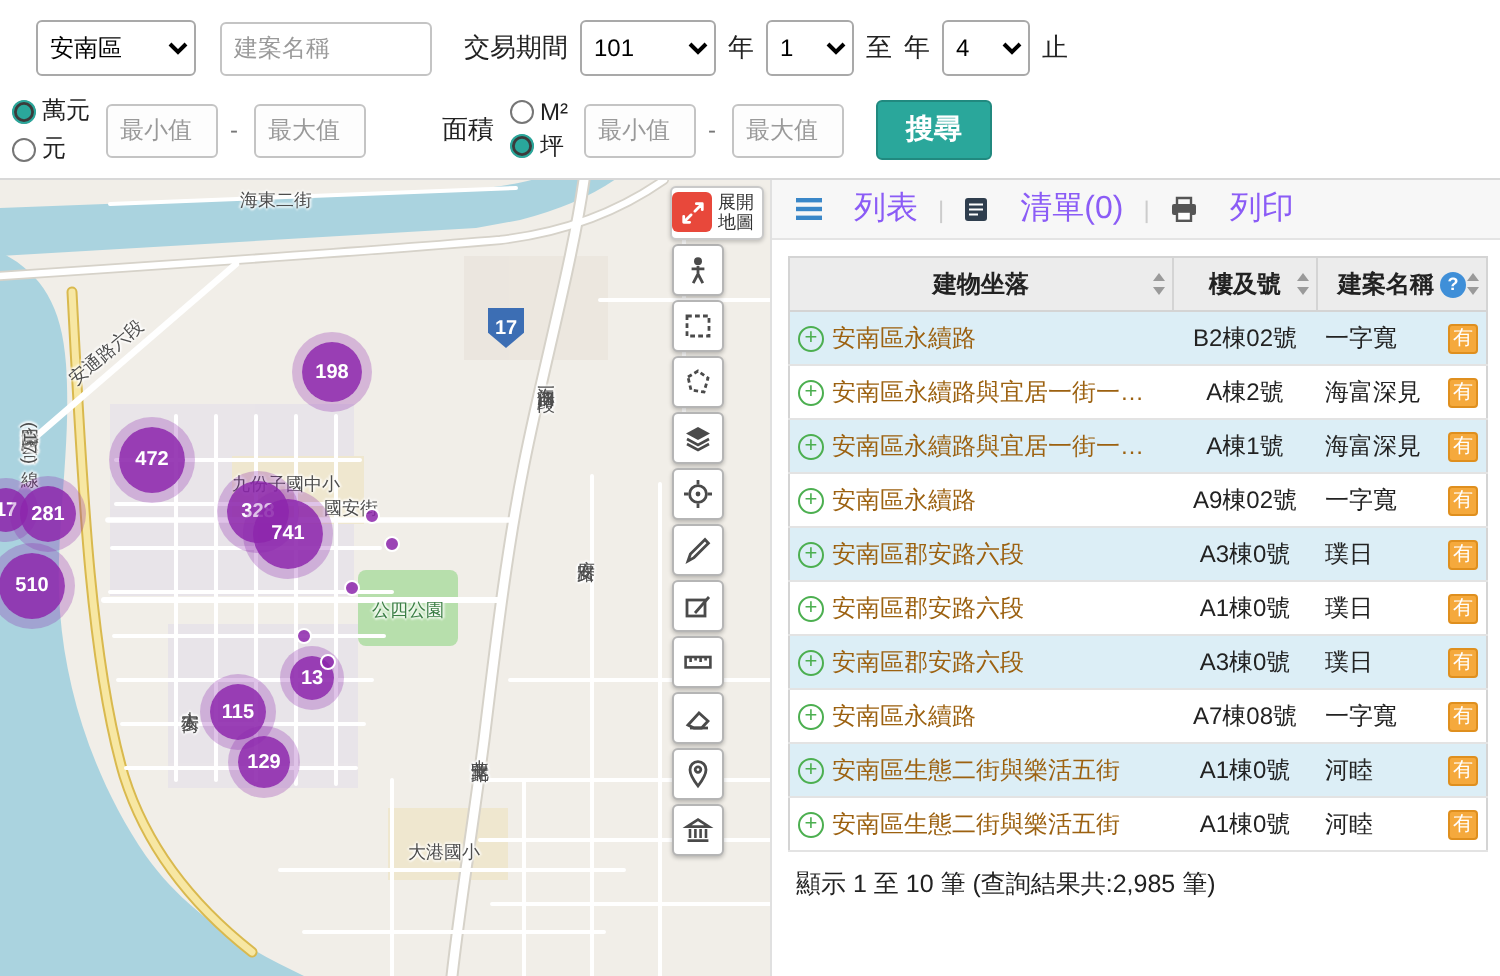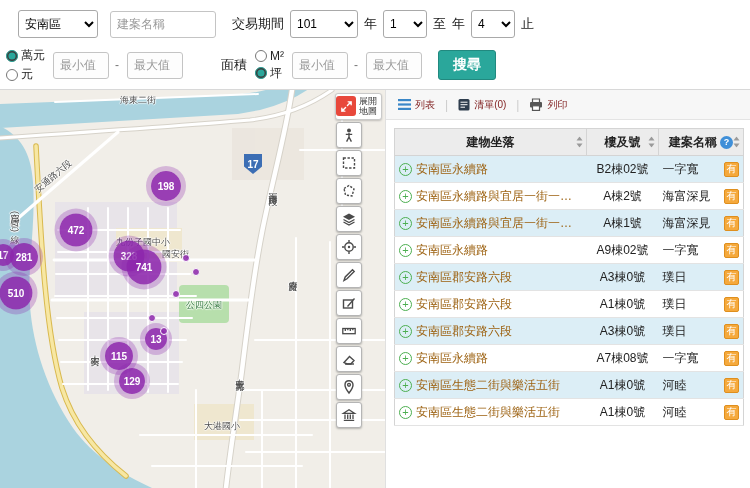--- a/index.html
+++ b/index.html
@@ -55,21 +55,21 @@
 .map-tool{width:26px;height:26px;background:#fff;border:1px solid #b5b5b5;border-radius:3px;display:flex;align-items:center;
  justify-content:center;box-shadow:0 1px 2px rgba(0,0,0,.25);cursor:pointer;padding:0}
 .expand-btn{position:absolute;top:3px;right:3px;display:flex;align-items:center;gap:3px;background:#fff;border:1px solid #c9c9c9;
  border-radius:3px;padding:2px 4px 2px 0;box-shadow:0 1px 2px rgba(0,0,0,.2);cursor:pointer;z-index:6;font-family:inherit}
 .expand-red{width:20px;height:20px;border-radius:3px;background:#e8483b;display:flex;align-items:center;justify-content:center}
 .expand-text{font-size:9px;line-height:1.15;color:#333;text-align:center}
 
 
 .panel{position:relative;width:365px;height:398px;background:#fff;border-left:1px solid #e0e0e0}
 .tabs{display:flex;align-items:center;height:30px;padding-left:12px;gap:10px;background:#f7f7f7;border-bottom:1px solid #e4e4e4}
-.tab{display:flex;align-items:center;gap:4px;font-size:10px;color:#7f1d1d;cursor:pointer}
+.tab{display:flex;align-items:center;gap:16px;font-size:16px;color:#8b5cf6;cursor:pointer}
 .tabsep{color:#ccc;font-size:12px}
 .tablewrap{padding:8px 8px 0 8px}
 table{width:100%;border-collapse:collapse;font-size:12px;border:1px solid #d4d4d4;table-layout:fixed}
 col.c1{width:192px}col.c2{width:72px}col.c3{width:85px}
 th{background:#ececec;height:27px;font-weight:bold;text-align:center;border:1px solid #d4d4d4;position:relative;font-size:12px;color:#222}
 .sort{position:absolute;right:3px;top:50%;transform:translateY(-50%);display:flex;cursor:pointer}
 .help{display:inline-flex;width:13px;height:13px;border-radius:50%;background:#3f8fd8;color:#fff;font-size:9px;font-weight:bold;
  align-items:center;justify-content:center;margin-left:3px;vertical-align:middle;cursor:pointer}
 td{height:26px;border-bottom:1px solid #e3e3e3;padding:0 4px;overflow:hidden;white-space:nowrap}
 tr.odd{background:#dceef6}tr.even{background:#fff}
@@ -496,16 +496,17 @@
                 <td class="c-unit">A1棟0號</td>
                 <td class="c-proj">
                   <div class="cellflex">
                     <span>河睦</span>
                     <span class="badge">有</span>
                   </div>
                 </td>
               </tr>
             </tbody>
         </table>
+        <div class="tfoot">顯示 1 至 10 筆 (查詢結果共:2,985 筆)</div>
       </div>
     </div>
   </div>
 </div>
 
 </body></html>

